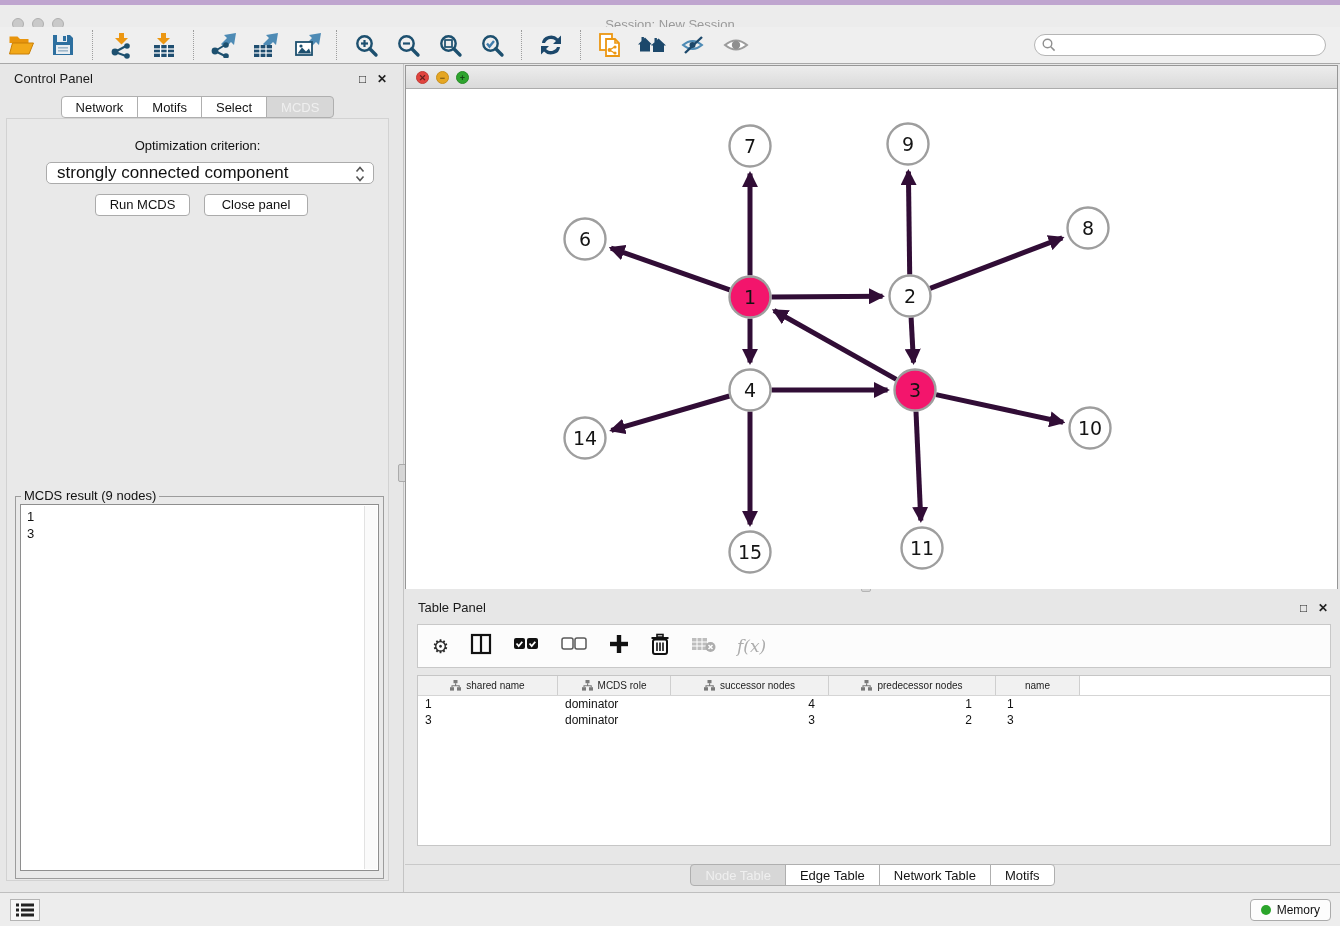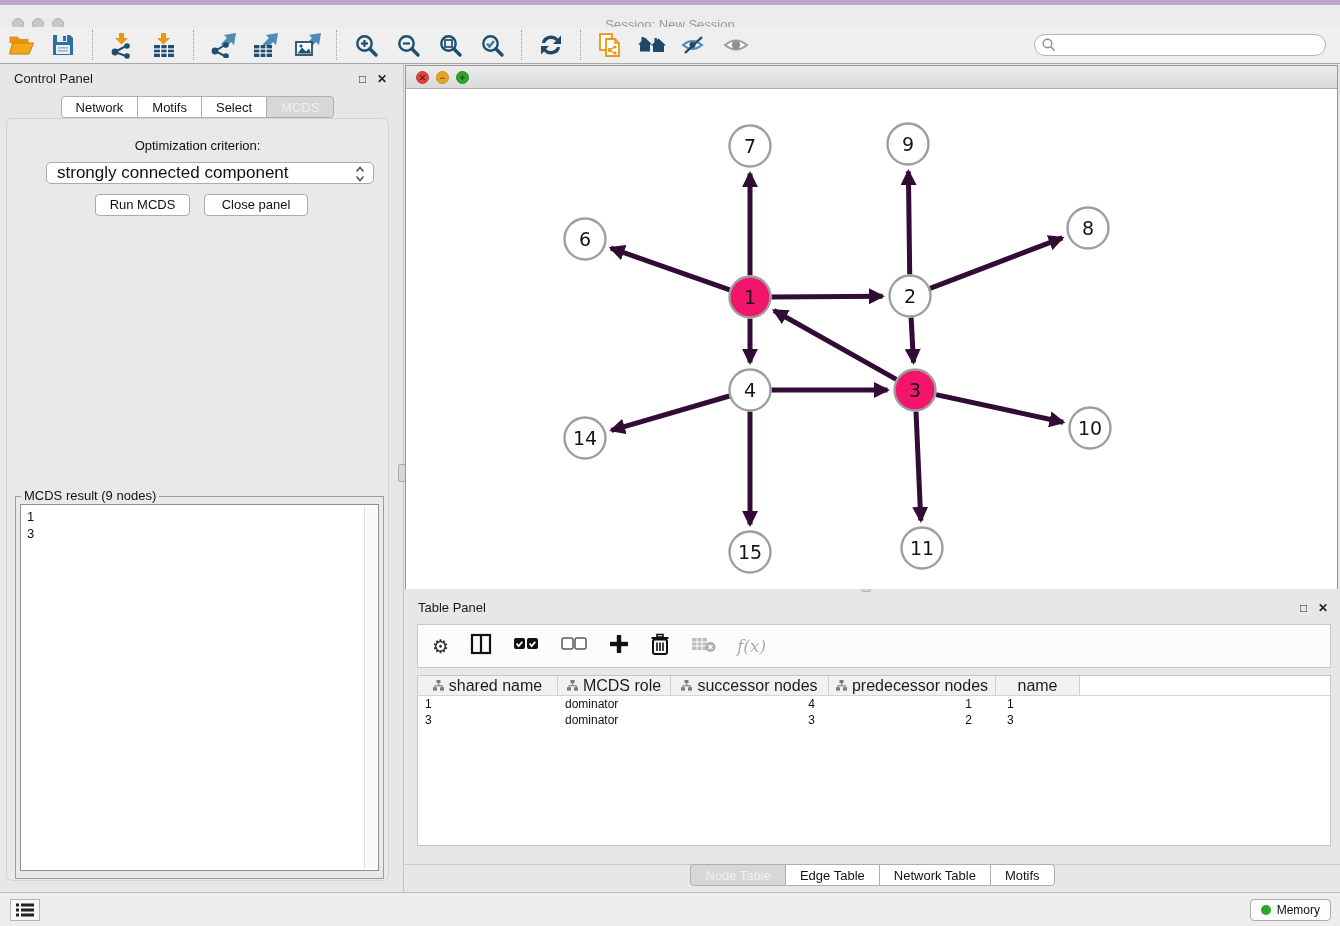--- a/index.html
+++ b/index.html
@@ -28,21 +28,21 @@
   .cp-title { position:absolute; left:14px; top:71px; font-size:13px; color:#1A1A1A; }
   .panel-ico { position:absolute; top:72px; font-size:12px; color:#222; cursor:default; }
   .cp-float { left:359px; } .cp-close { left:377px; font-weight:bold; }
   .tabs-row { position:absolute; left:0; top:96px; width:395px; display:flex; justify-content:center; }
   .tab { height:22px; line-height:21px; padding:0 14px; font-size:13px; background:#FFF; color:#141414;
          border:1px solid #AFAFAF; margin-left:-1px; }
   .tab:first-child { border-radius:4px 0 0 4px; margin-left:0; }
   .tab:last-child { border-radius:0 4px 4px 0; }
   .tab.active { background:#D7D7D7; color:#EFEFEF;text-align:right; }
   .cp-body { position:absolute; left:6px; top:118px; width:383px; height:763px; background:#E9E9E9;
-             border:1px solid #D2D2D2; border-radius:6px; }
+             border:1px solid #D2D2D2; border-radius:0; }
   .opt-label { position:absolute; left:0; top:19px; width:100%; text-align:center; font-size:13px; color:#111; }
   .criterion { position:absolute; left:39px; top:43px; width:328px; height:22px; background:#FFF;
                border:1px solid #ABABAB; border-radius:5px; font-size:17px; color:#111;
                display:flex; align-items:center; padding-left:10px; }
   .stepper { position:absolute; right:8px; top:3px; }
   .cp-btn { position:absolute; top:75px; height:22px; background:#FFF; border:1px solid #ABABAB;
             border-radius:4px; font-size:13px; color:#111; text-align:center; line-height:20px; }
   .btn-run { left:88px; width:95px; }
   .btn-close { left:197px; width:104px; }
   .result-group { position:absolute; left:8px; top:377px; width:369px; height:383px; border:1px solid #9C9C9C; }
@@ -71,21 +71,21 @@
 
   
   .tp-title { position:absolute; left:418px; top:600px; font-size:13px; color:#1A1A1A; }
   .tp-float { left:1300px; top:601px; } .tp-close { left:1318px; top:601px; font-weight:bold; }
   .tp-toolbar { position:absolute; left:417px; top:624px; width:914px; height:44px; background:#FCFCFC;
                 border:1px solid #C8C8C8; display:flex; align-items:center; padding-left:14px; gap:21px; }
   .fx { font-family:"DejaVu Serif", serif; font-style:italic; font-size:17px; color:#ACACAC; }
   .tbl-box { position:absolute; left:417px; top:675px; width:914px; height:171px; background:#FFF; border:1px solid #C6C6C6; }
   .thead { display:flex; height:20px; border-bottom:1px solid #D5D5D5; }
   .th { background:#F1F1F1; border-right:1px solid #CFCFCF; display:flex; align-items:center; justify-content:center;
-        gap:5px; font-size:16px; color:#1C1C1C; }
+        gap:5px; font-size:10px; color:#1C1C1C; }
   .c0{width:140px}.c1{width:113px}.c2{width:158px}.c3{width:167px}.c4{width:84px}
   .tr { display:flex; height:16px; align-items:center; font-size:12px; color:#111; }
   .td { display:flex; align-items:center; height:16px; }
   .td.al { justify-content:flex-start; padding-left:7px; }
   .td.ar { justify-content:flex-end; }
   .td.c2 { padding-right:14px; } .td.c3 { padding-right:24px; } .td.c4 { padding-left:11px; }
   .tp-rule { position:absolute; left:405px; top:864px; width:935px; height:1px; background:#C9C9C9; }
   .bt-row { position:absolute; left:405px; top:864px; width:935px; display:flex; justify-content:center; }
 
   

